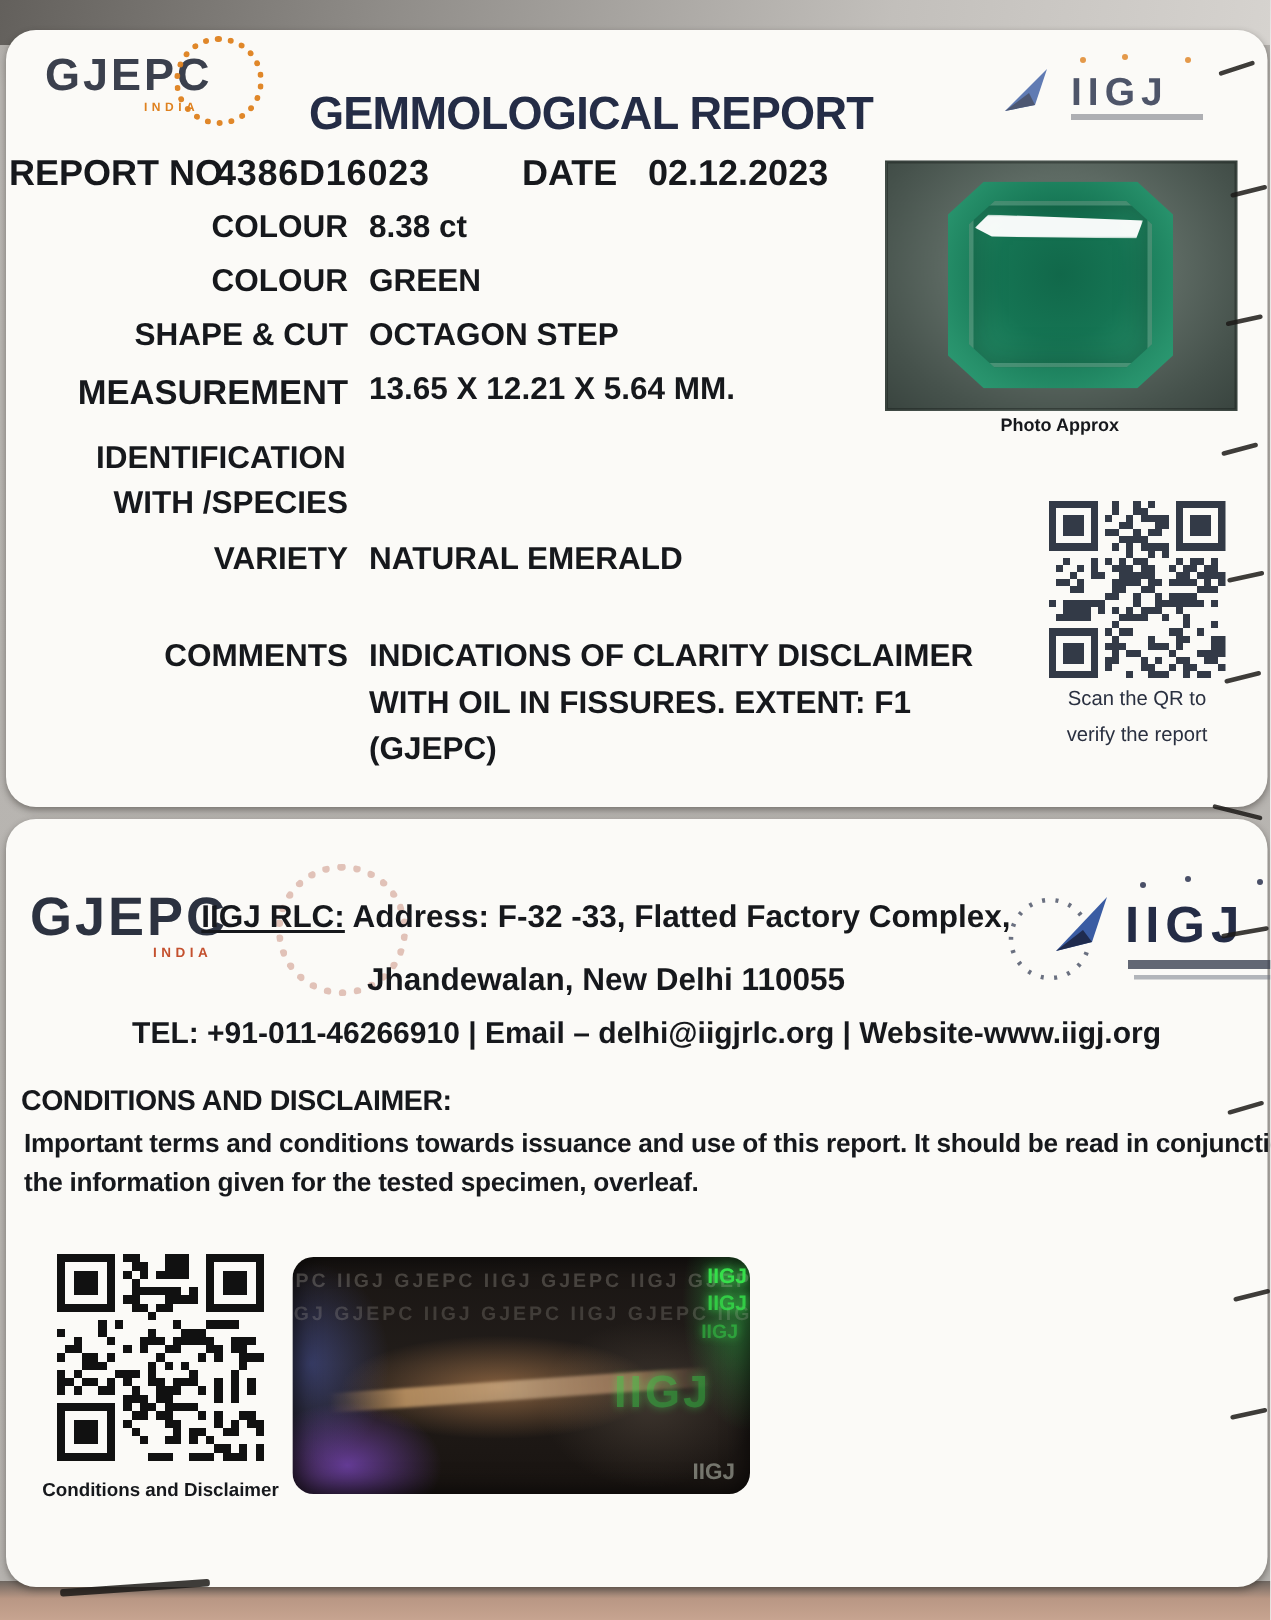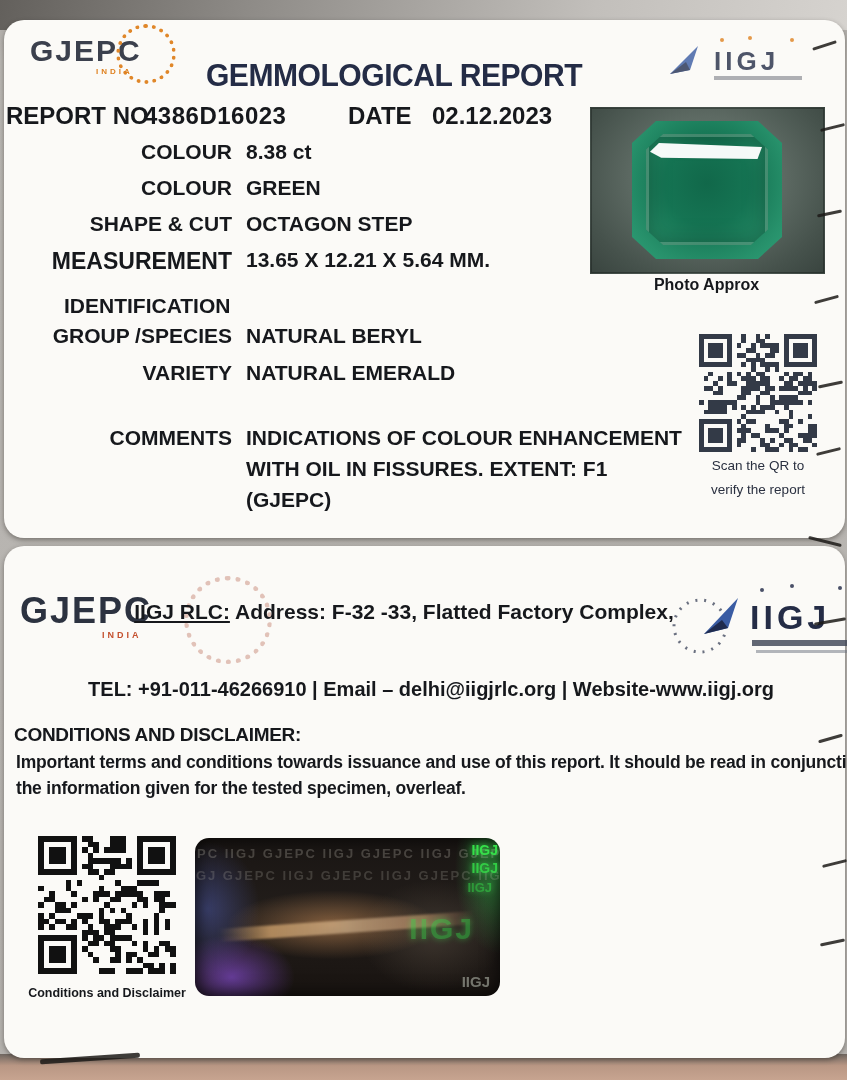--- a/index.html
+++ b/index.html
@@ -83,44 +83,43 @@
     <div class="t" style="left:140px;top:82px;font-size:24px;letter-spacing:.5px;">4386D16023</div>
     <div class="t" style="left:344px;top:82px;font-size:24px;">DATE</div>
     <div class="t" style="left:428px;top:82px;font-size:24px;">02.12.2023</div>
 
     <div class="photo" style="left:586px;top:87px;width:233px;height:165px;">
       <div class="stone">
         <div class="stone-bevel"></div>
         <div class="stone-hi"></div>
       </div>
     </div>
-    <div class="t" style="left:586px;top:256px;width:233px;text-align:center;font-size:16px;">Photo Approx</div>
+    <div class="t" style="left:586px;top:256px;width:233px;text-align:center;font-size:12px;">Photo Approx</div>
 
     <div class="t lblcol" style="left:0;top:120px;font-size:21px;">COLOUR</div>
     <div class="t" style="left:242px;top:120px;font-size:21px;">8.38 ct</div>
 
     <div class="t lblcol" style="left:0;top:156px;font-size:21px;">COLOUR</div>
     <div class="t" style="left:242px;top:156px;font-size:21px;">GREEN</div>
 
     <div class="t lblcol" style="left:0;top:192px;font-size:21px;">SHAPE &amp; CUT</div>
     <div class="t" style="left:242px;top:192px;font-size:21px;">OCTAGON STEP</div>
 
     <div class="t lblcol" style="left:0;top:228px;font-size:23px;">MEASUREMENT</div>
     <div class="t" style="left:242px;top:228px;font-size:21px;">13.65 X 12.21 X 5.64 MM.</div>
 
     <div class="t" style="left:60px;top:274px;font-size:21px;">IDENTIFICATION</div>
 
-    <div class="t lblcol" style="left:0;top:304px;font-size:21px;">GROUP /SPECIES</div>
-    <div class="t" style="left:242px;top:304px;font-size:21px;">NATURAL BERYL</div>
+    <div class="t lblcol" style="left:0;top:304px;font-size:21px;">WITH /SPECIES</div>
 
     <div class="t lblcol" style="left:0;top:341px;font-size:21px;">VARIETY</div>
     <div class="t" style="left:242px;top:341px;font-size:21px;">NATURAL EMERALD</div>
 
     <div class="t lblcol" style="left:0;top:406px;font-size:21px;">COMMENTS</div>
-    <div class="t" style="left:242px;top:406px;font-size:21px;">INDICATIONS OF COLOUR ENHANCEMENT</div>
+    <div class="t" style="left:242px;top:406px;font-size:21px;">INDICATIONS OF CLARITY DISCLAIMER</div>
     <div class="t" style="left:242px;top:437px;font-size:21px;">WITH OIL IN FISSURES. EXTENT: F1</div>
     <div class="t" style="left:242px;top:468px;font-size:21px;">(GJEPC)</div>
 
     <div class="qrbox" style="left:695px;top:314px;width:118px;height:118px;" id="qr1">
         <svg viewBox="0 0 25 25" shape-rendering="crispEdges" xmlns="http://www.w3.org/2000/svg">
           <rect x="9" y="0" width="1" height="1" fill="#333a47"></rect>
           <rect x="12" y="0" width="1" height="1" fill="#333a47"></rect>
           <rect x="14" y="0" width="1" height="1" fill="#333a47"></rect>
           <rect x="9" y="1" width="1" height="1" fill="#333a47"></rect>
           <rect x="12" y="1" width="1" height="1" fill="#333a47"></rect>
@@ -347,20 +346,21 @@
       <div style="position:absolute;left:88px;top:64px;width:118px;height:6px;background:#3c4252;opacity:.8;"></div>
       <div style="position:absolute;left:92px;top:74px;width:108px;height:3px;background:#6a707e;opacity:.5;"></div>
       <div style="position:absolute;left:96px;top:12px;width:4px;height:4px;background:#4a5068;border-radius:50%;"></div>
       <div style="position:absolute;left:126px;top:8px;width:4px;height:4px;background:#4a5068;border-radius:50%;"></div>
       <div style="position:absolute;left:174px;top:10px;width:4px;height:4px;background:#4a5068;border-radius:50%;"></div>
     </div>
 
     <div class="t" style="left:110px;top:54px;width:580px;text-align:center;font-size:21px;white-space:normal;">
       <span style="text-decoration:underline;">IIGJ RLC:</span><span> Address: F-32 -33, Flatted Factory Complex,</span>
     </div>
+    <div class="t" style="left:110px;top:96px;width:580px;text-align:center;font-size:21px;">Jhandewalan, New Delhi 110055</div>
     <div class="t" style="left:30px;top:132px;width:740px;text-align:right;font-size:20px;">TEL: +91-011-46266910 | Email – delhi@iigjrlc.org | Website-www.iigj.org</div>
 
     <div class="t" style="left:10px;top:178px;font-size:19px;letter-spacing:-.3px;">CONDITIONS AND DISCLAIMER:</div>
     <div class="t" style="left:12px;top:206px;font-size:17.5px;letter-spacing:-.2px;">Important terms and conditions towards issuance and use of this report. It should be read in conjunction with</div>
     <div class="t" style="left:12px;top:232px;font-size:17.5px;letter-spacing:-.2px;">the information given for the tested specimen, overleaf.</div>
 
     <div class="qrbox" style="left:34px;top:290px;width:138px;height:138px;" id="qr2">
         <svg viewBox="0 0 25 25" shape-rendering="crispEdges" xmlns="http://www.w3.org/2000/svg">
           <rect x="8" y="0" width="1" height="1" fill="#111111"></rect>
           <rect x="9" y="0" width="1" height="1" fill="#111111"></rect>

